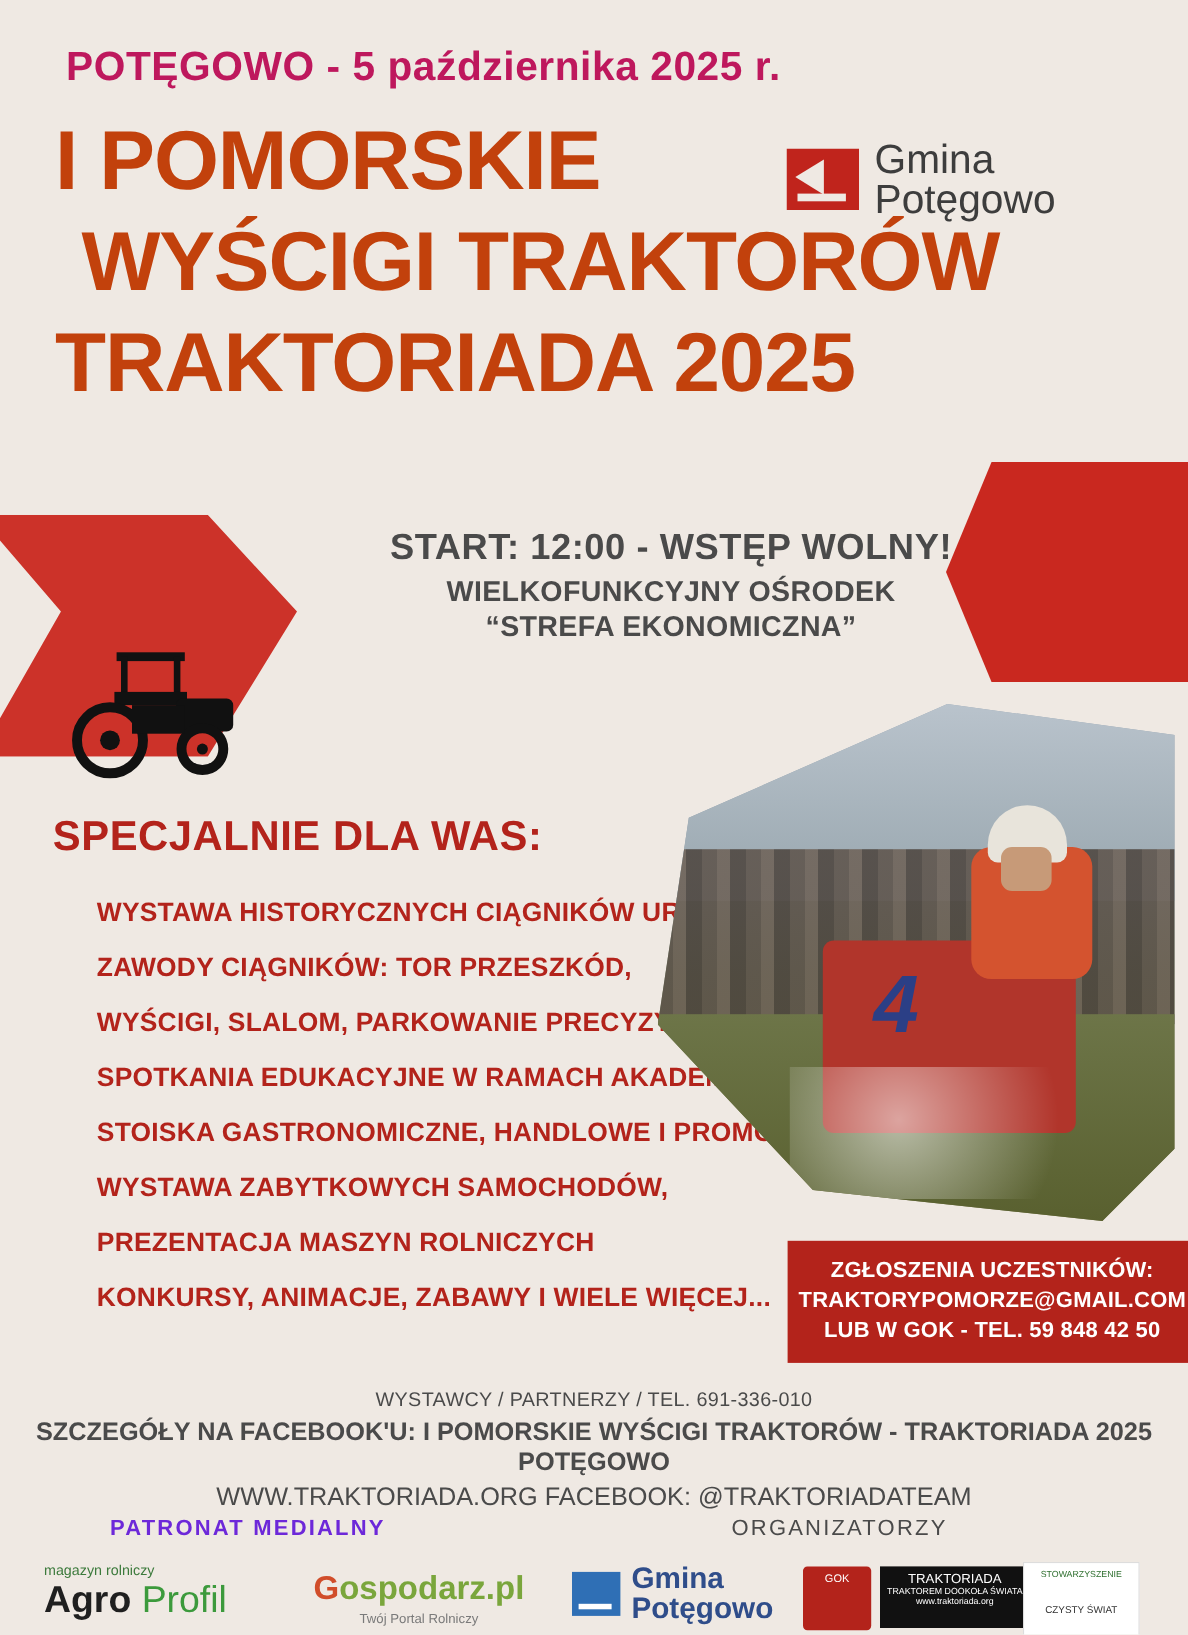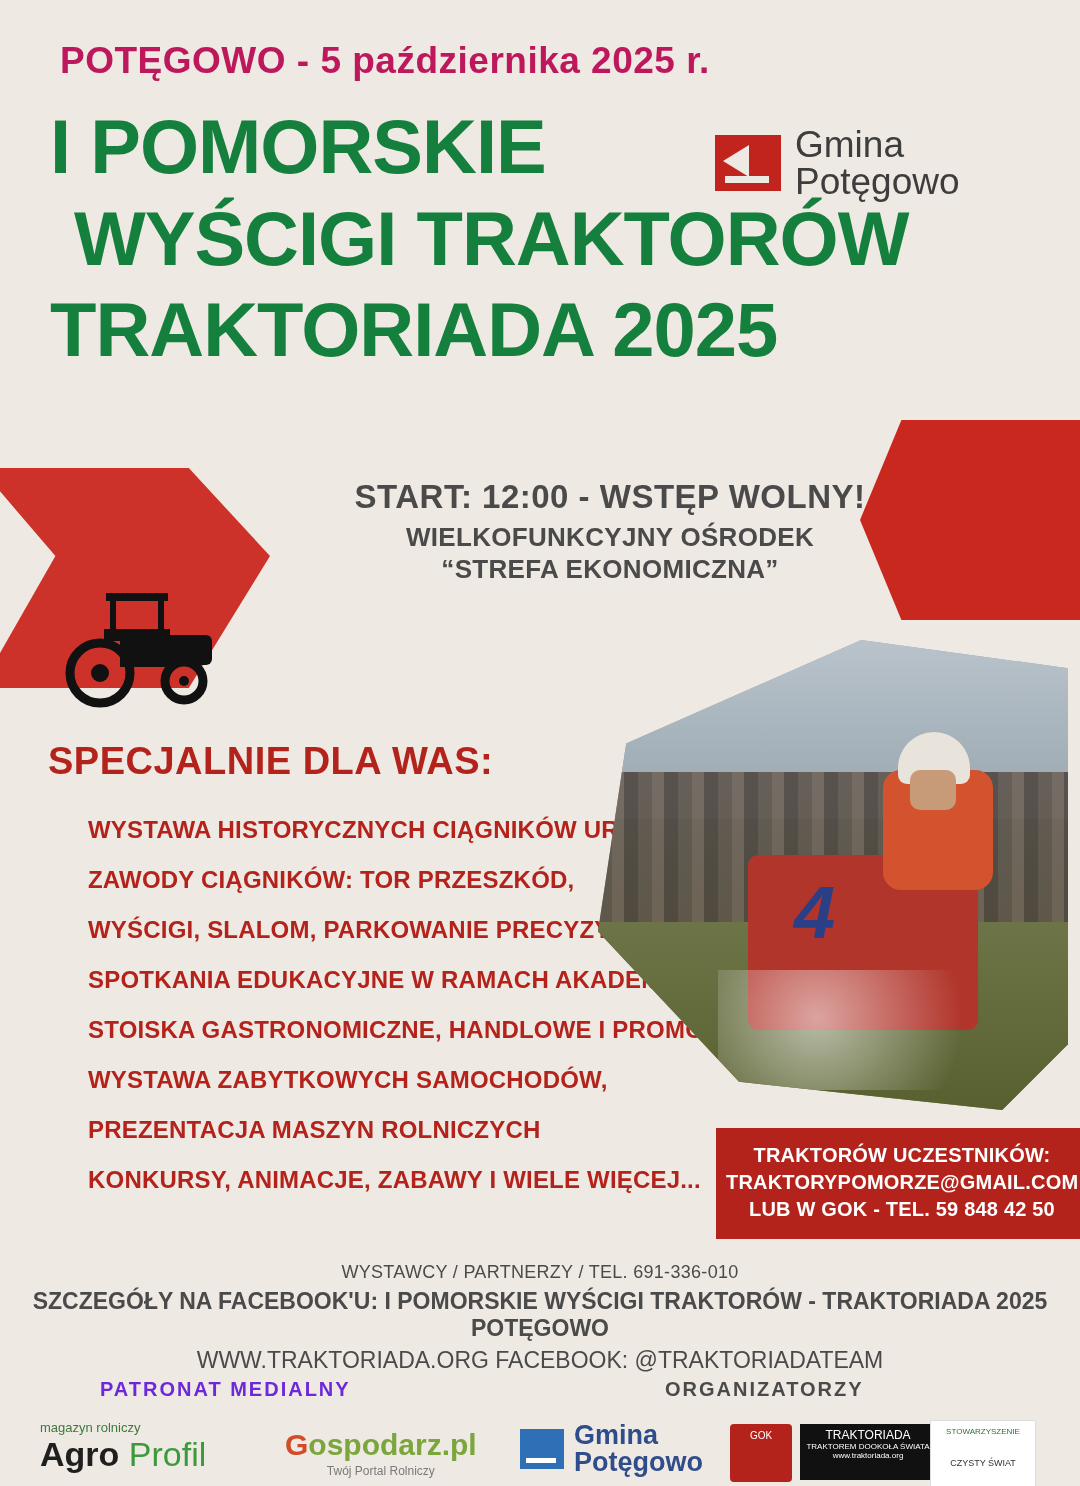--- a/index.html
+++ b/index.html
@@ -26,21 +26,21 @@
     clip-path:polygon(100% 0, 100% 100%, 18% 100%, 0 50%, 18% 0);
   }
 
   .date{
     position:absolute;left:60px;top:40px;
     font-size:37px;font-weight:bold;letter-spacing:.5px;color:#be185d;
   }
 
   .title-block{position:absolute;left:50px;top:108px;width:1000px;}
   .title-line{
-    color:#15803d;font-weight:bold;line-height:1.02;
+    color:#c2410c;font-weight:bold;line-height:1.02;
     letter-spacing:-1px;
   }
   .t1{font-size:76px;}
   .t2{font-size:76px;margin-top:14px;margin-left:24px;}
   .t3{font-size:76px;margin-top:14px;}
 
   .gmina-logo{
     position:absolute;left:715px;top:126px;display:flex;align-items:center;gap:14px;
   }
   .gmina-mark{width:66px;height:56px;background:#c0241c;
@@ -95,21 +95,21 @@
   }
   .contact-box div{font-size:20px;font-weight:bold;line-height:1.35;letter-spacing:.2px;}
 
   .footer{position:absolute;left:0;top:1262px;width:1080px;text-align:center;color:#4a4a4a;}
   .f1{font-size:18px;letter-spacing:.3px;}
   .f2{font-size:23px;font-weight:bold;margin-top:5px;}
   .f3{font-size:23px;margin-top:5px;}
   .f4{font-size:23px;font-weight:bold;margin-top:5px;}
 
   .patron-label{position:absolute;left:100px;top:1378px;font-size:20px;font-weight:bold;letter-spacing:2px;color:#6d28d9;}
-  .org-label{position:absolute;left:665px;top:1378px;font-size:20px;font-weight:bold;letter-spacing:2px;color:#4a4a4a;}
+  .org-label{position:absolute;left:665px;top:1378px;font-size:20px;font-weight:normal;letter-spacing:2px;color:#4a4a4a;}
 
   .logos{position:absolute;left:0;top:1412px;width:1080px;height:74px;}
   .logo{position:absolute;}
 
   .agro{left:40px;top:8px;}
   .agro .small{font-size:13px;color:#3c7a3c;}
   .agro .big{font-size:34px;font-weight:bold;color:#1f1f1f;}
   .agro .big em{font-style:normal;color:#3c9a3c;font-weight:normal;}
 
   .gospodarz{left:285px;top:16px;font-size:30px;color:#7aa63c;font-weight:bold;}
@@ -191,21 +191,21 @@
     <div class="ground"></div>
     <div class="tractor-red"></div>
     <div class="num">4</div>
     <div class="driver"></div>
     <div class="helmet"></div>
     <div class="face"></div>
     <div class="spray"></div>
   </div>
 
   <div class="contact-box">
-    <div>TRAKTORÓW UCZESTNIKÓW:</div>
+    <div>ZGŁOSZENIA UCZESTNIKÓW:</div>
     <div>TRAKTORYPOMORZE@GMAIL.COM</div>
     <div>LUB W GOK - TEL. 59 848 42 50</div>
   </div>
 
   <div class="footer">
     <div class="f1">WYSTAWCY / PARTNERZY / TEL. 691-336-010</div>
     <div class="f2">SZCZEGÓŁY NA FACEBOOK'U: I POMORSKIE WYŚCIGI TRAKTORÓW - TRAKTORIADA 2025 POTĘGOWO</div>
     <div class="f3">WWW.TRAKTORIADA.ORG     FACEBOOK: @TRAKTORIADATEAM</div>
   </div>
 

